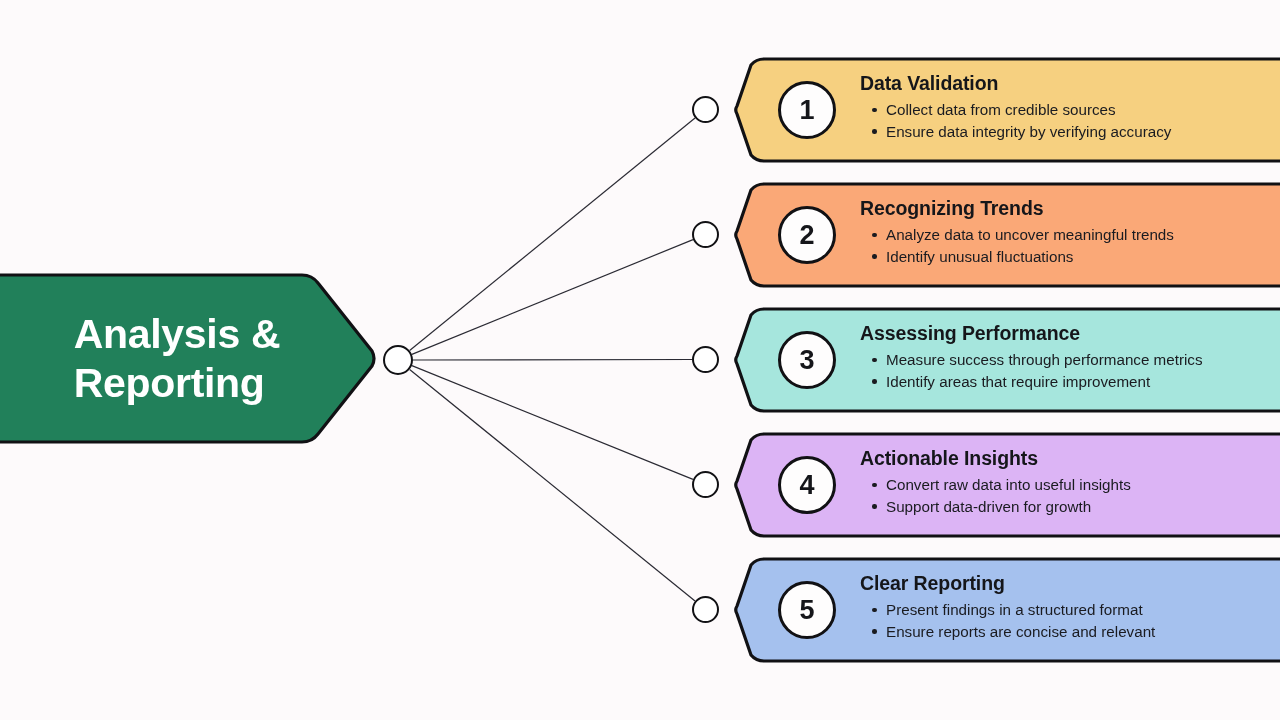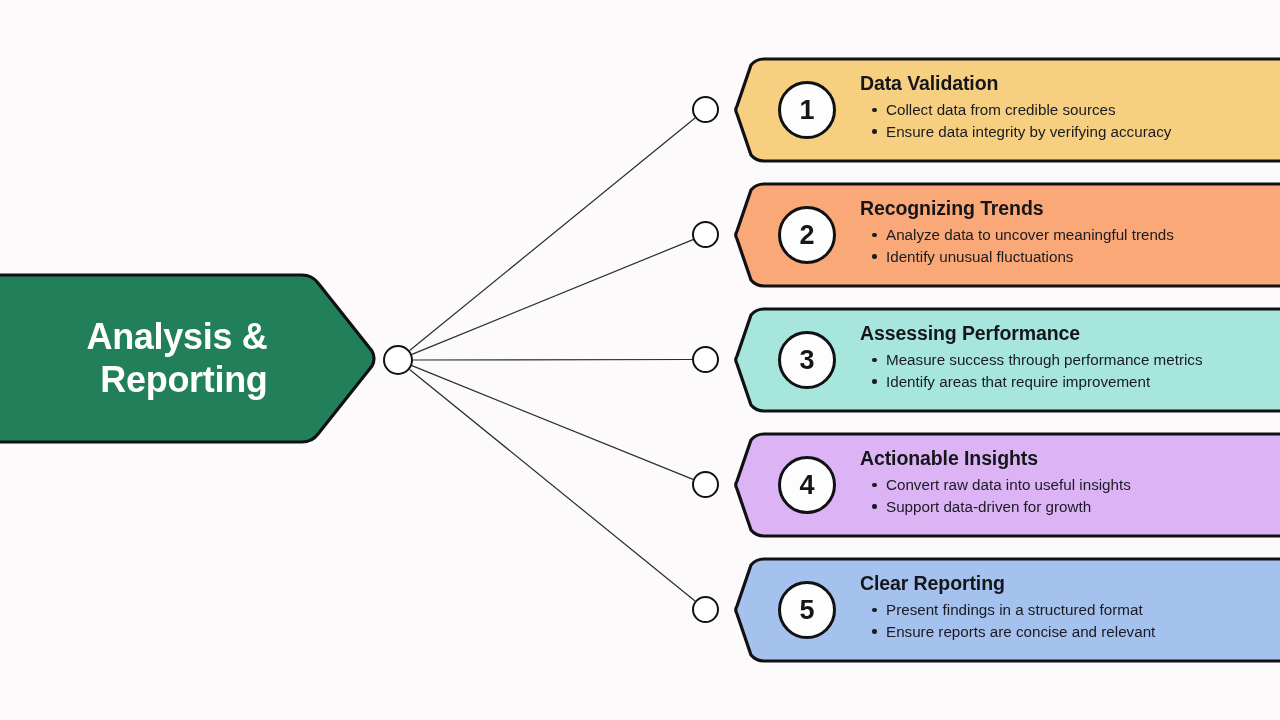--- a/index.html
+++ b/index.html
@@ -59,25 +59,25 @@
     height: 175px;
     display: flex;
     align-items: center;
     justify-content: center;
     box-sizing: border-box;
     padding-left: 42px;
     padding-right: 8px;
   }
   #main-block .mb-title {
     color: #ffffff;
-    font-size: 36px;
+    font-size: 41px;
     font-weight: bold;
     line-height: 1.18;
     letter-spacing: -0.3px;
-    text-align: right;
+    text-align: left;
     white-space: pre-line;
   }
 
   
   .hub-circle {
     position: absolute;
     width: 30px;
     height: 30px;
     border-radius: 50%;
     background: #ffffff;

